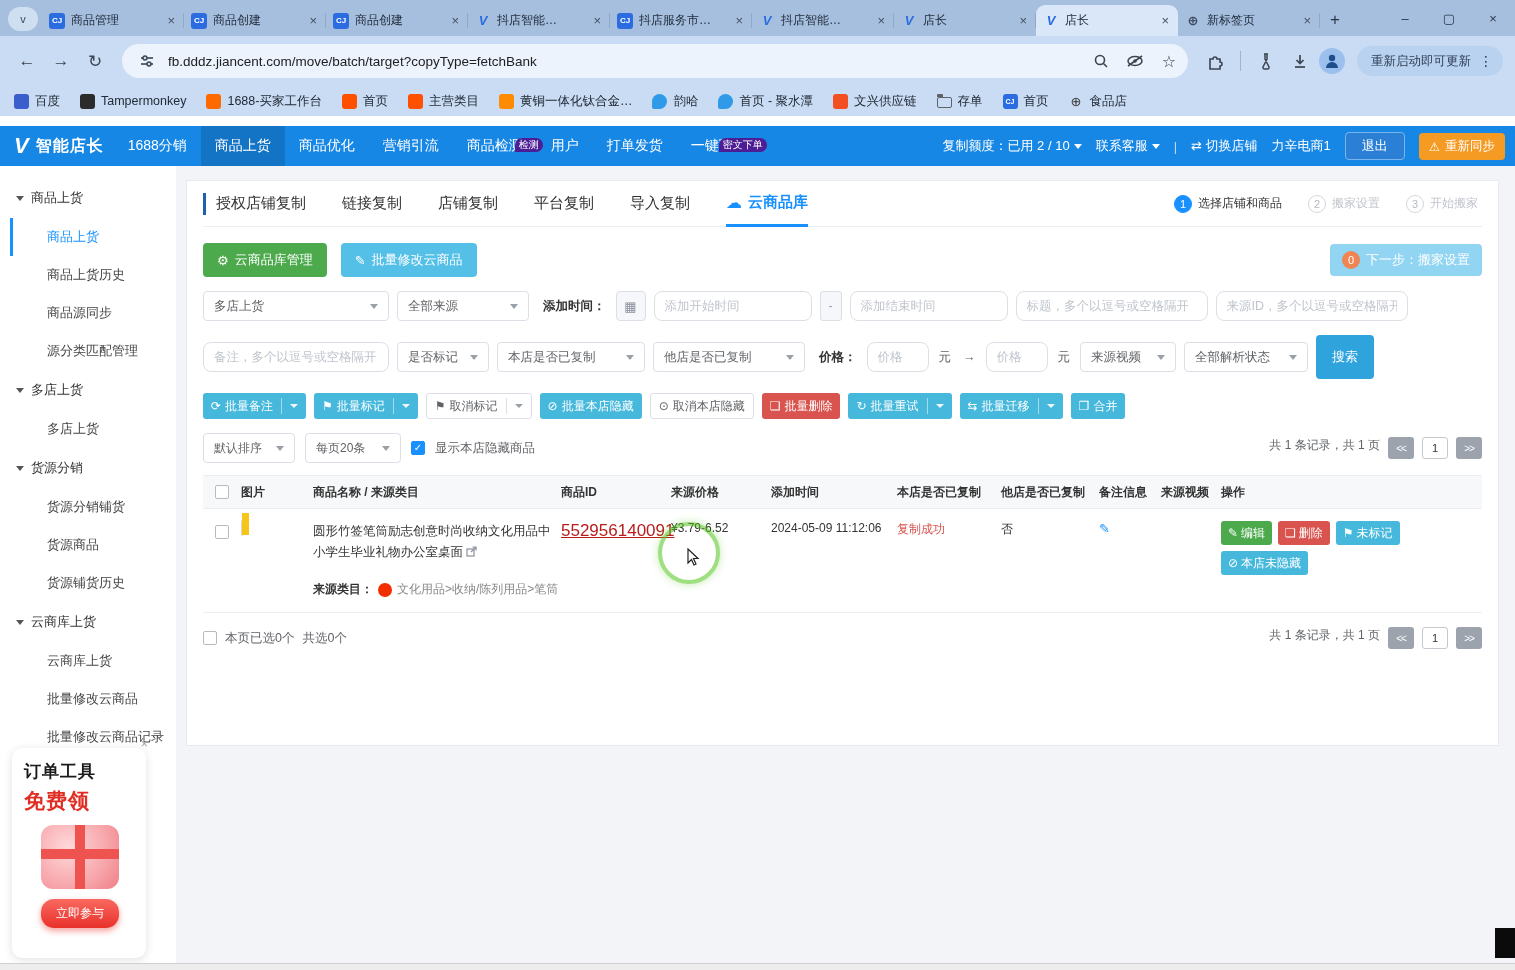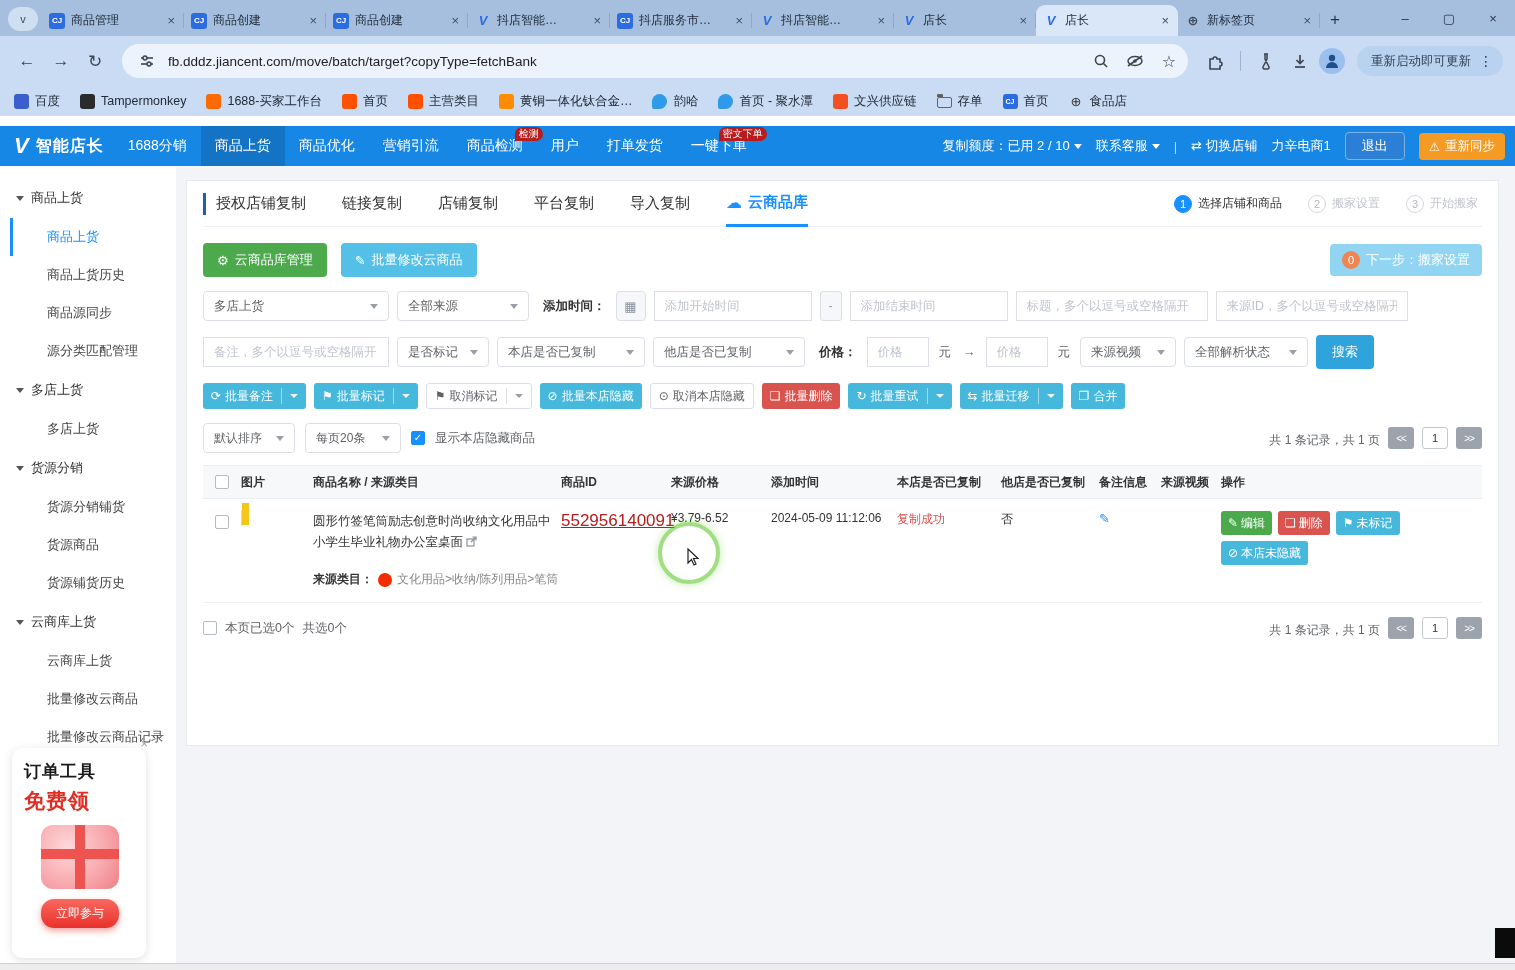--- a/index.html
+++ b/index.html
@@ -48,21 +48,21 @@
 
   .pagegap { height:10px; background:#fff; }
 
   
   .appnav { height:40px; background:#1787e6; display:flex; align-items:center; color:#fff; padding:0 10px; }
   .brand { display:flex; align-items:center; gap:7px; padding:0 10px 0 4px; }
   .brand .vlogo { font-size:22px; font-weight:bold; font-style:italic; }
   .brand .bname { font-size:16px; font-weight:bold; letter-spacing:1px; }
   .anav-item { height:40px; display:flex; align-items:center; padding:0 14px; font-size:14px; position:relative; white-space:nowrap; }
   .anav-item.active { background:rgba(0,0,0,.14); }
-  .anav-badge { position:absolute; top:1px; right:-6px; background:#b91c1c; color:#fff; font-size:10px; line-height:14px; padding:0 4px; border-radius:8px 8px 8px 0; white-space:nowrap; z-index:2; }
+  .anav-badge { position:absolute; top:12px; right:-6px; background:#4c1d95; color:#fff; font-size:10px; line-height:14px; padding:0 4px; border-radius:8px 8px 8px 0; white-space:nowrap; z-index:2; }
   .nav-right { margin-left:auto; display:flex; align-items:center; gap:14px; font-size:13px; white-space:nowrap; }
   .caret-w { display:inline-block; width:0; height:0; border-left:4px solid transparent; border-right:4px solid transparent; border-top:5px solid #fff; margin-left:4px; vertical-align:middle; }
   .nav-div { color:#bcd9f5; }
   .logout-btn { background:#2b7fd4; border:1px solid #7ab4ec; border-radius:4px; padding:4px 16px; font-size:13px; }
   .sync-btn { background:#f59a23; border-radius:4px; padding:5px 10px; font-size:12.5px; display:flex; align-items:center; gap:5px; }
 
   
   .body-row { display:flex; height:797px; background:#fff; }
   .sidebar { width:176px; background:#fff; padding-top:12px; position:relative; flex:none; }
   .sb-group { padding:11px 0 11px 16px; font-size:13px; color:#333; display:flex; align-items:center; gap:7px; }
@@ -91,45 +91,45 @@
   .btn-green { background:#4caa4d; }
   .btn-lblue { background:#54c0e8; }
   .btn-next { position:absolute; right:0; background:#92d5f2; padding:7px 12px; }
   .next-badge { width:18px; height:18px; border-radius:50%; background:#ee8552; color:#fff; font-size:11px; display:flex; align-items:center; justify-content:center; }
 
   
   .frow { margin-top:14px; display:flex; gap:8px; align-items:center; font-size:12.5px; color:#606266; flex-wrap:nowrap; }
   .ctrl { height:30px; border:1px solid #dcdfe6; border-radius:4px; background:#fff; display:flex; align-items:center; padding:0 10px; color:#606266; white-space:nowrap; }
   .sel { justify-content:space-between; }
   .car { width:0; height:0; border-left:4px solid transparent; border-right:4px solid transparent; border-top:5px solid #9aa0a8; margin-left:8px; }
-  .fin { height:30px; border:1px solid #dcdfe6; border-radius:0; padding:0 10px; font-size:12.5px; color:#606266; font-family:inherit; outline:none; }
+  .fin { height:30px; border:1px solid #dcdfe6; border-radius:8px; padding:0 10px; font-size:12.5px; color:#606266; font-family:inherit; outline:none; }
   .fin::placeholder { color:#bfc4cc; }
   .flabel { font-weight:bold; color:#333; margin:0 2px 0 6px; }
   .calbtn { width:30px; justify-content:center; background:#f5f7fa; color:#8a919c; padding:0; font-size:13px; }
   .rsep { width:22px; height:30px; background:#f5f7fa; border:1px solid #dcdfe6; border-radius:3px; display:flex; align-items:center; justify-content:center; color:#9aa0a8; }
   .unit { color:#606266; margin:0 2px; }
-  .search-btn { background:#2ea3dc; color:#fff; border:none; width:58px; height:34px; border-radius:4px; font-size:13px; }
+  .search-btn { background:#2ea3dc; color:#fff; border:none; width:58px; height:44px; border-radius:4px; font-size:13px; }
 
   
   .arow { margin-top:14px; display:flex; gap:8px; align-items:center; }
   .abtn { height:26px; border-radius:3px; font-size:12px; padding:0 8px; display:flex; align-items:center; gap:4px; color:#fff; white-space:nowrap; }
   .ab-blue { background:#45b8dc; }
   .ab-white { background:#fff; border:1px solid #dcdfe6; color:#606266; }
   .ab-red { background:#d9534f; }
   .acar { width:0; height:0; border-left:4px solid transparent; border-right:4px solid transparent; border-top:4px solid rgba(255,255,255,.9); margin-left:4px; padding-left:0; }
   .ab-white .acar { border-top-color:#9aa0a8; }
   .asep { width:1px; height:16px; background:rgba(255,255,255,.5); margin-left:4px; }
   .ab-white .asep { background:#dcdfe6; }
 
   
   .srow { margin-top:14px; display:flex; align-items:center; gap:10px; }
   .cb { width:14px; height:14px; border:1px solid #b6bac2; border-radius:2px; background:#fff; flex:none; }
   .cb.checked { background:#1890ff; border-color:#1890ff; color:#fff; font-size:10px; line-height:12px; text-align:center; }
   .cb-label { font-size:12.5px; color:#606266; }
-  .pgwrap { margin-left:auto; display:flex; align-items:flex-end; gap:8px; font-size:12px; color:#606266; }
+  .pgwrap { margin-left:auto; display:flex; align-items:flex-start; gap:8px; font-size:12px; color:#606266; }
   .pg-btn { height:22px; min-width:26px; border-radius:3px; display:flex; align-items:center; justify-content:center; font-size:10px; padding:0 4px; }
   .pg-arrow { background:#9ca3ad; color:#fff; letter-spacing:-1px; }
   .pg-page { background:#fff; border:1px solid #c4c8cf; color:#333; font-size:11px; }
 
   
   .tbl { margin-top:12px; }
   .thead { display:flex; align-items:center; background:#f7f8fa; border-top:1px solid #ebeef2; border-bottom:1px solid #ebeef2; height:34px; font-weight:bold; font-size:12px; color:#333; }
   .trow { display:flex; align-items:flex-start; padding:12px 0 14px 0; border-bottom:1px solid #ebeef2; }
   .c0{width:38px; display:flex; justify-content:center;} .c1{width:72px;} .c2{width:248px;} .c3{width:110px;} .c4{width:100px;} .c5{width:126px;} .c6{width:104px;} .c7{width:98px;} .c8{width:62px;} .c9{width:60px;} .c10{flex:1;}
   .thumb { width:46px; height:58px; background:linear-gradient(180deg,#e6c79a 0%,#cfa36c 70%,#b9853f 100%); border:1px solid #e0d4c2; position:relative; border-radius:2px; }

